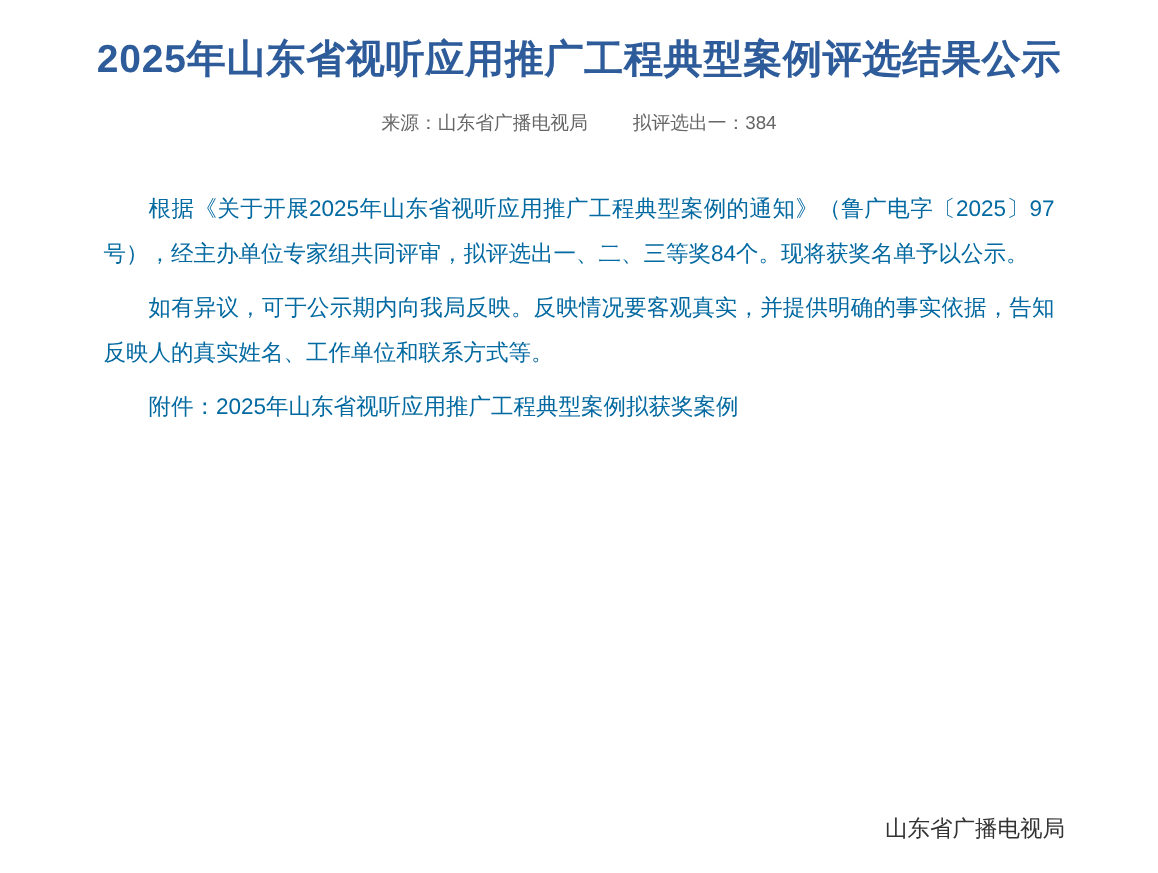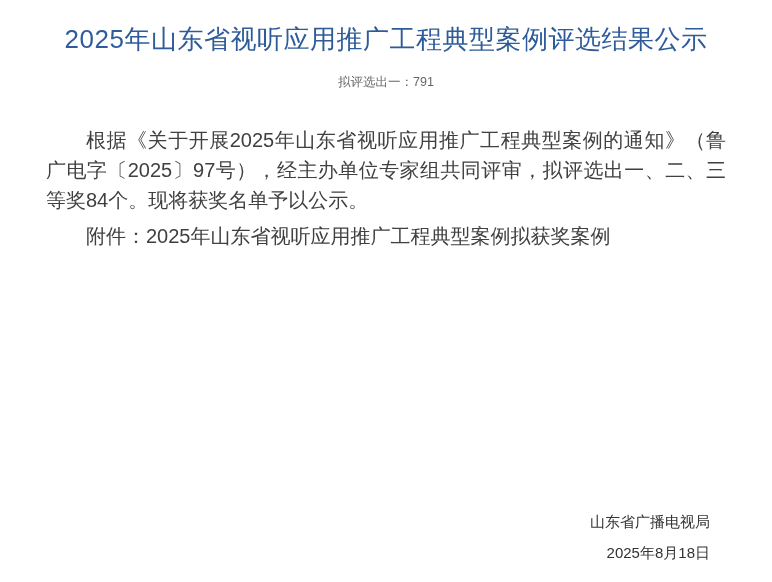--- a/index.html
+++ b/index.html
@@ -20,45 +20,45 @@
     box-sizing: border-box;
     padding: 0;
     position: relative;
   }
   .title {
     margin: 0;
     padding: 18px 40px 0 40px;
     text-align: center;
     font-size: 26px;
     line-height: 42px;
-    font-weight: normal;
+    font-weight: bold;
     color: #2e5c9a;
     letter-spacing: 0.5px;
   }
   .meta {
     margin-top: 14px;
     display: flex;
     justify-content: center;
     align-items: center;
     gap: 30px;
     font-size: 12.5px;
     color: #666666;
   }
   .meta .meta-item {
     white-space: nowrap;
   }
   .meta .meta-value {
     color: #666666;
   }
   .content {
-    padding: 0 46px;
+    padding: 0 69px;
     margin-top: 34px;
-    font-size: 20px;
+    font-size: 15px;
     line-height: 30px;
-    color: #404040;
+    color: #0369a1;
     text-align: justify;
   }
   .content p {
     margin: 0 0 6px 0;
   }
   .indent {
     text-indent: 2em;
   }
   .p-gap {
     margin-bottom: 10px;
@@ -79,27 +79,30 @@
 </style>
 </head>
 <body>
 
 <div class="page">
 
   <h1 class="title">2025年山东省视听应用推广工程典型案例评选结果公示</h1>
 
   <div class="meta">
     <span class="meta-item">
-      <span>拟评选出一：</span><span class="meta-value">791</span>
+      <span>来源：</span><span class="meta-value">山东省广播电视局</span>
+    </span>
+    <span class="meta-item">
+      <span>拟评选出一：</span><span class="meta-value">384</span>
     </span>
   </div>
 
   <div class="content">
     <p class="indent p-gap">根据《关于开展2025年山东省视听应用推广工程典型案例的通知》（鲁广电字〔2025〕97号），经主办单位专家组共同评审，拟评选出一、二、三等奖84个。现将获奖名单予以公示。</p>
+    <p class="indent p-gap">如有异议，可于公示期内向我局反映。反映情况要客观真实，并提供明确的事实依据，告知反映人的真实姓名、工作单位和联系方式等。</p>
     <p class="attach">附件：2025年山东省视听应用推广工程典型案例拟获奖案例</p>
   </div>
 
   <div class="signature">
     <div>山东省广播电视局</div>
-    <div>2025年8月18日</div>
   </div>
 
 </div>
 
 </body></html>

